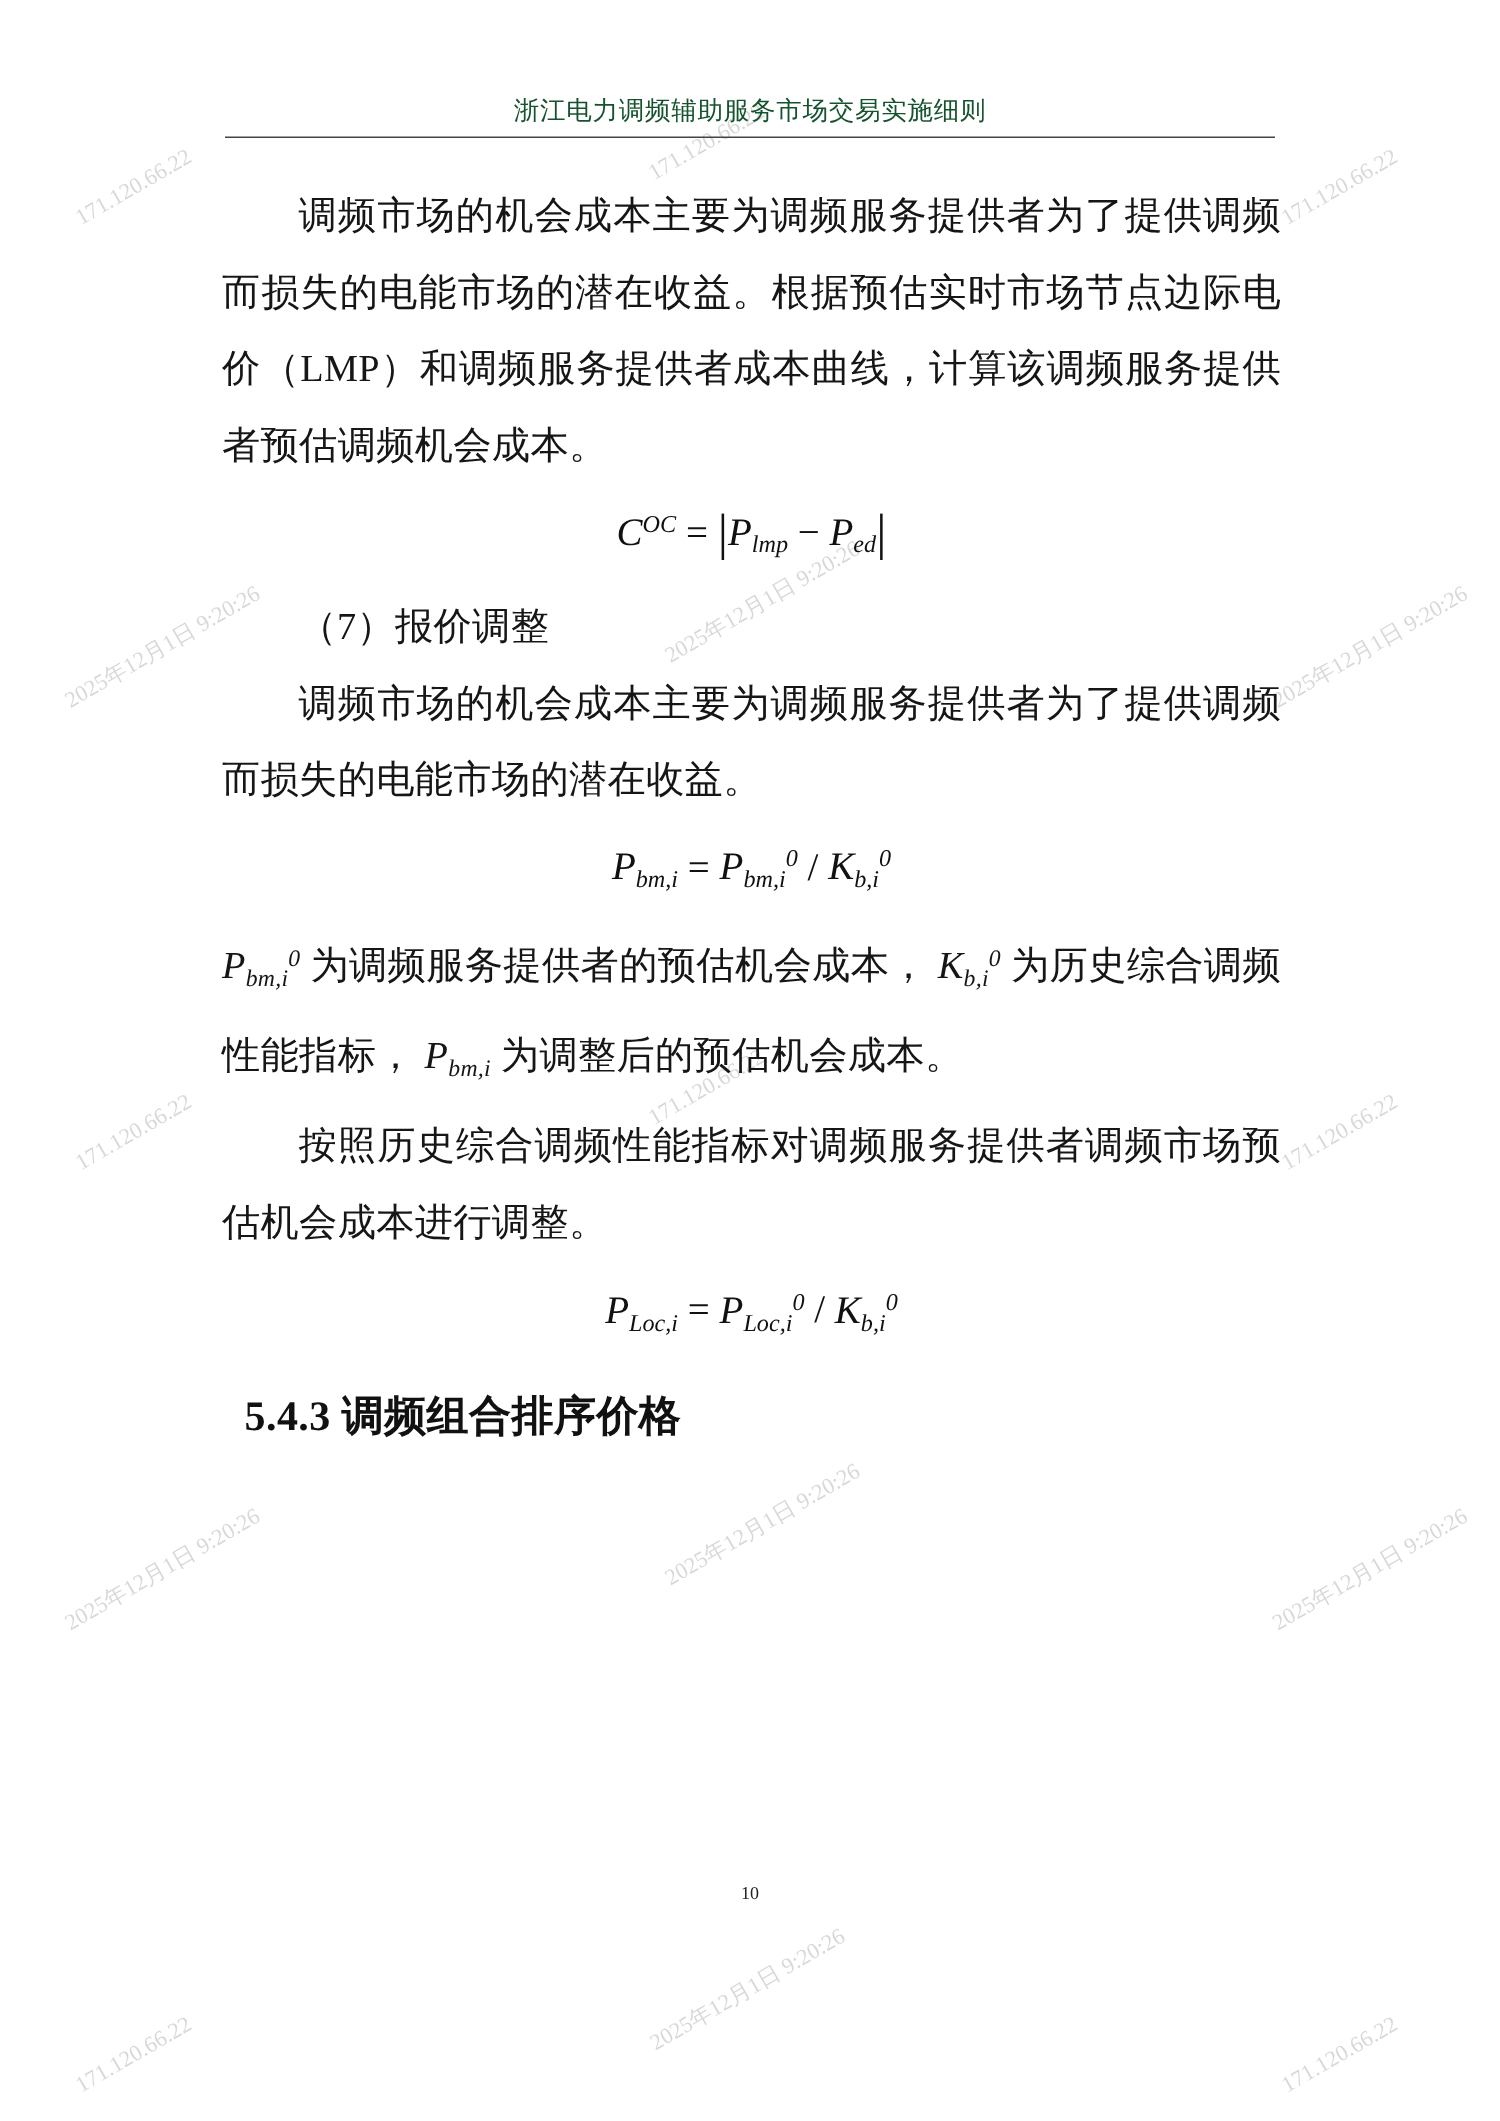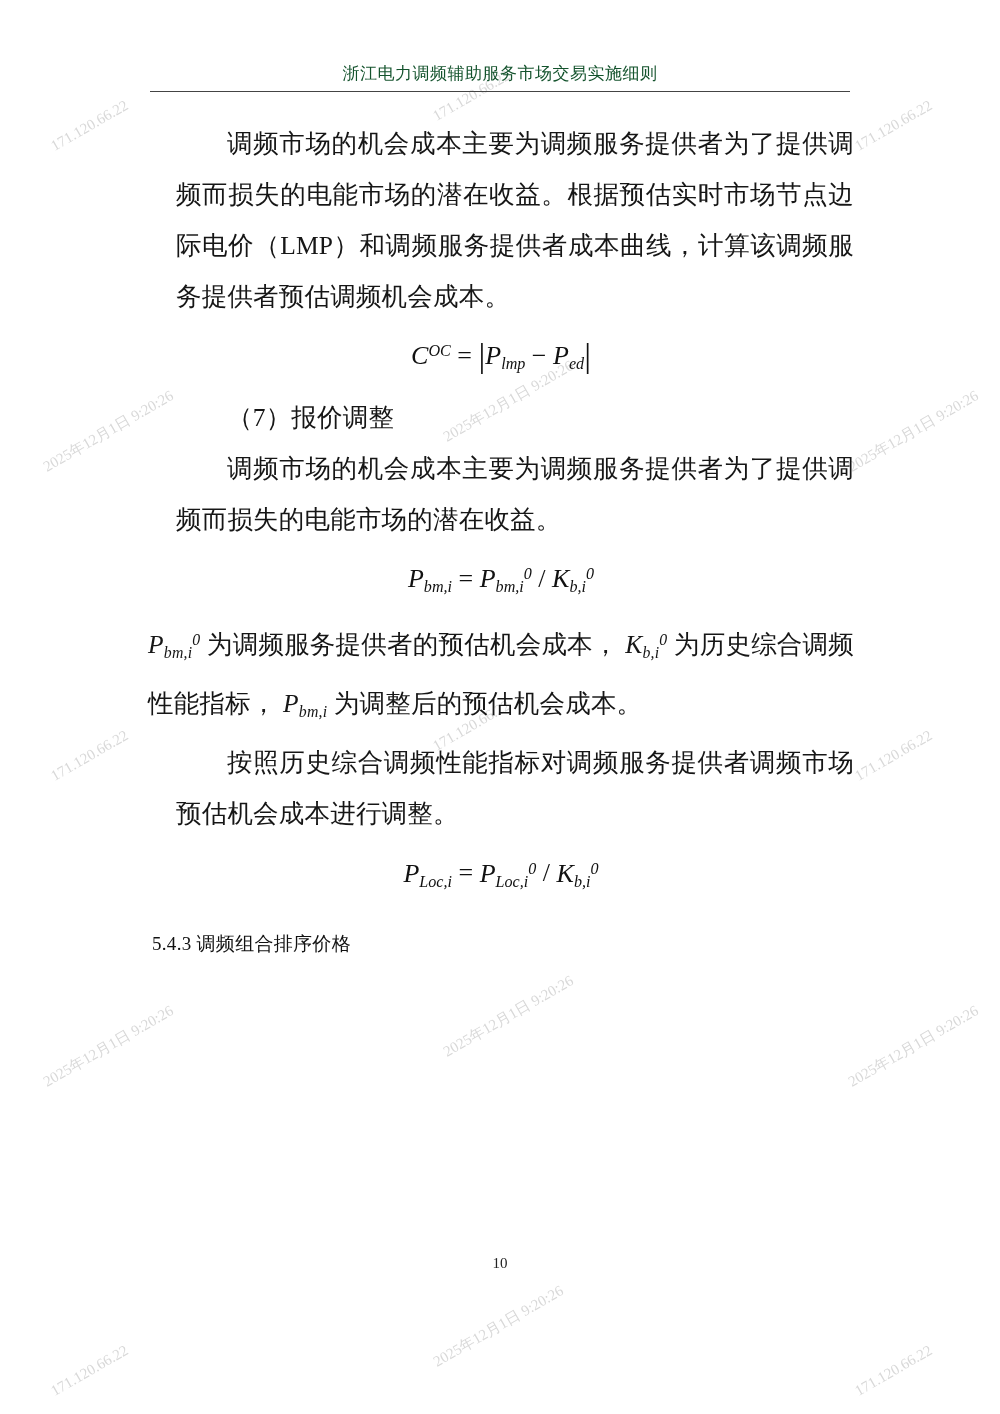--- a/index.html
+++ b/index.html
@@ -76,27 +76,26 @@
     font-size: 25.5px;
     line-height: 51px;
     margin: 0;
     text-align: justify;
     text-justify: inter-ideograph;
     letter-spacing: 0.2px;
     color: #161616;
   }
   p.indent {
     text-indent: 2em;
-    margin-left: 28px;
   }
   h3.section {
-    font-size: 19px;
+    font-size: 28px;
     line-height: 50px;
-    margin: 14px 0 0 4px;
-    font-weight: normal;
+    margin: 14px 0 0 15px;
+    font-weight: bold;
     letter-spacing: 0.3px;
   }
 
   
   .formula {
     text-align: center;
     margin: 6px 0 4px 0;
     font-family: "Liberation Serif", serif;
     font-size: 26px;
     line-height: 46px;
@@ -123,21 +122,21 @@
     white-space: nowrap;
   }
 
   
   .footer {
     position: absolute;
     top: 1255px;
     left: 0;
     width: 1000px;
     text-align: center;
-    font-size: 15px;
+    font-size: 12px;
     color: #222;
     z-index: 10;
   }
 </style>
 </head>
 <body>
 
 <div class="page">
 
   <div class="watermark-layer">

